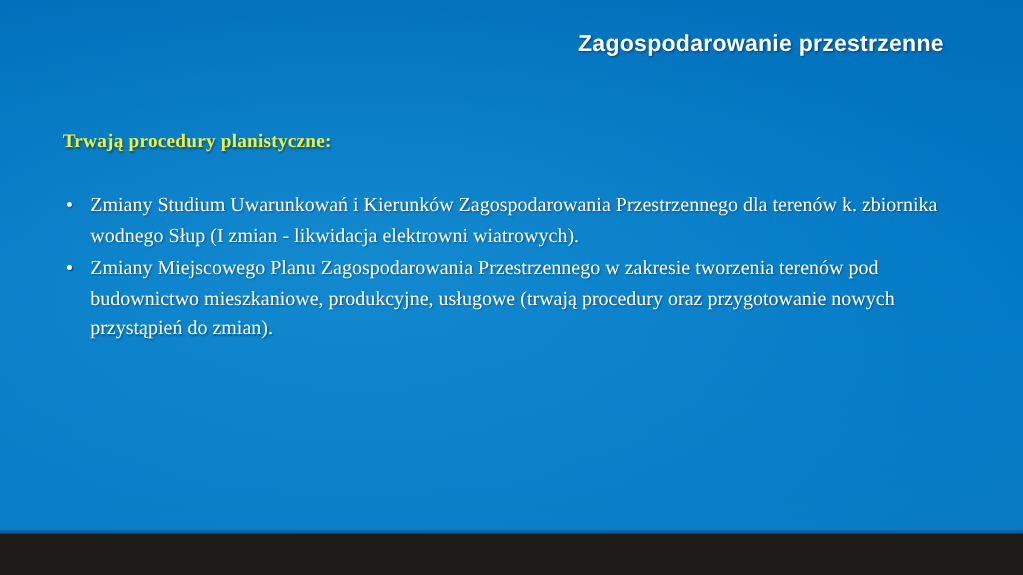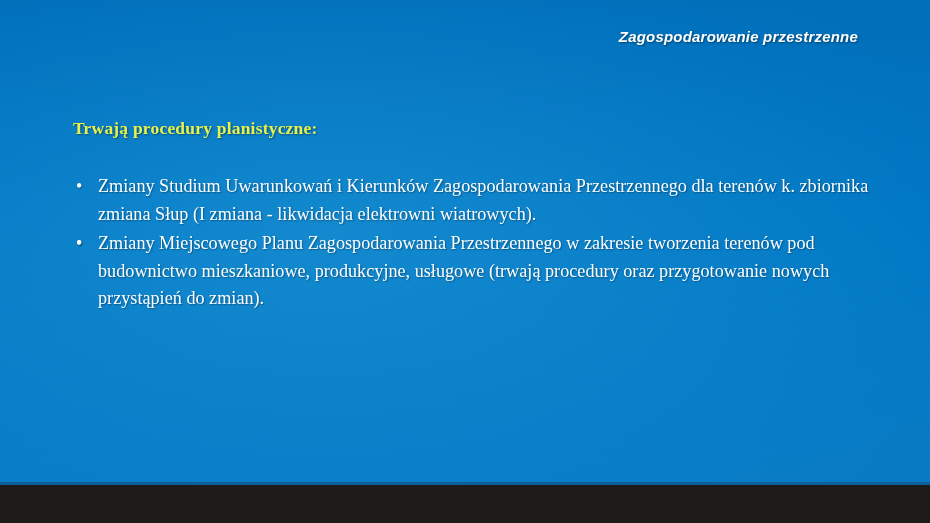--- a/index.html
+++ b/index.html
@@ -28,31 +28,30 @@
     pointer-events: none;
   }
   .title-bar {
     position: absolute;
     top: 28px;
     right: 72px;
     text-align: right;
   }
   .slide-title {
     font-family: "Liberation Sans", sans-serif;
-    font-size: 15px;
+    font-size: 21px;
     font-weight: bold;
-    font-style: italic;
     color: #ffffff;
     letter-spacing: 0.2px;
     text-shadow: 1px 1px 2px rgba(0,0,0,0.45);
     white-space: nowrap;
   }
   .content {
     position: absolute;
-    left: 73px;
+    left: 57px;
     top: 118px;
     width: 800px;
   }
   .heading {
     font-family: "Liberation Serif", serif;
     font-size: 17.5px;
     font-weight: bold;
     color: #e9f24a;
     margin: 0 0 34px 0;
     text-shadow: 1px 1px 2px rgba(0,0,0,0.4);
@@ -106,21 +105,21 @@
   <div class="title-bar">
     <div class="slide-title">Zagospodarowanie przestrzenne</div>
   </div>
 
   <div class="content">
     <div class="heading">Trwają procedury planistyczne:</div>
 
     <ul class="bullets">
       <li>
         <span class="bullet-dot">•</span>
-        <span>Zmiany Studium Uwarunkowań i Kierunków Zagospodarowania Przestrzennego dla terenów k. zbiornika zmiana Słup (I zmiana - likwidacja elektrowni wiatrowych).</span>
+        <span>Zmiany Studium Uwarunkowań i Kierunków Zagospodarowania Przestrzennego dla terenów k. zbiornika wodnego Słup (I zmian - likwidacja elektrowni wiatrowych).</span>
       </li>
       <li>
         <span class="bullet-dot">•</span>
       </li>
       <li>
         <span class="bullet-dot">•</span>
         <span>Zmiany Miejscowego Planu Zagospodarowania Przestrzennego w zakresie tworzenia terenów pod budownictwo mieszkaniowe, produkcyjne, usługowe (trwają procedury oraz przygotowanie nowych przystąpień do zmian).</span>
       </li>
     </ul>
   </div>

